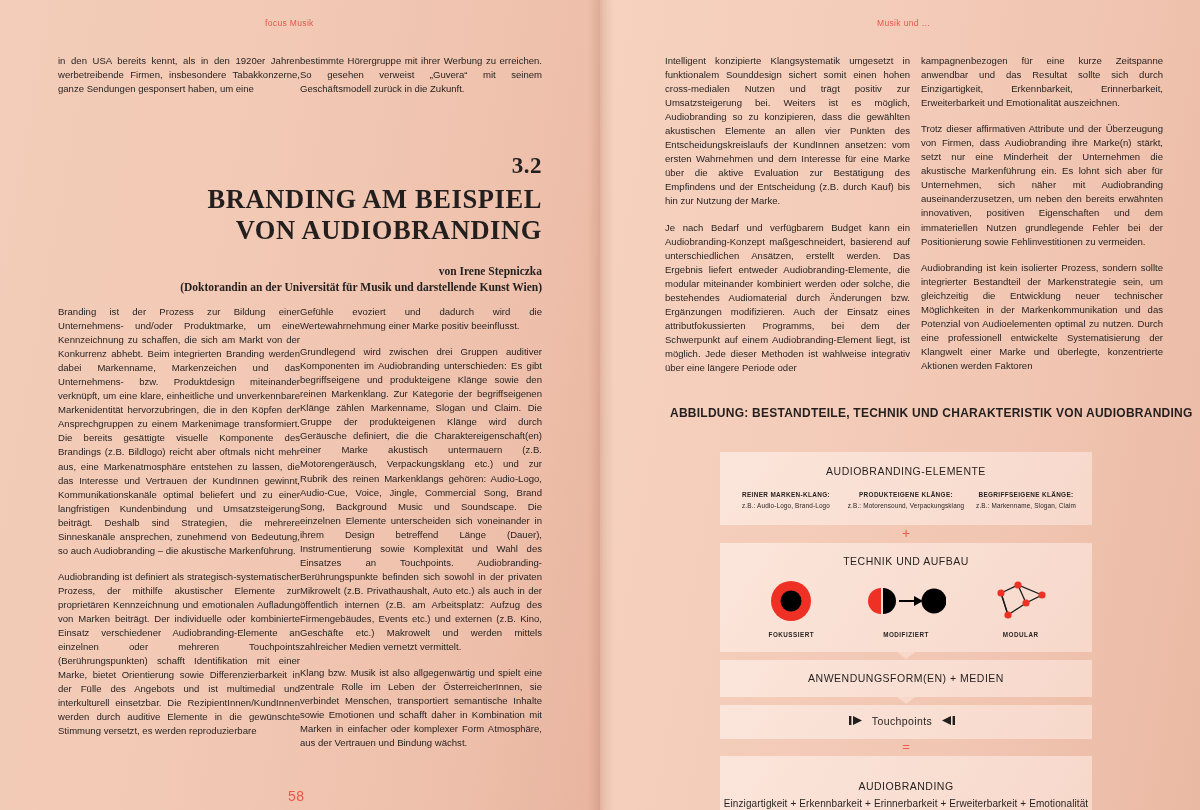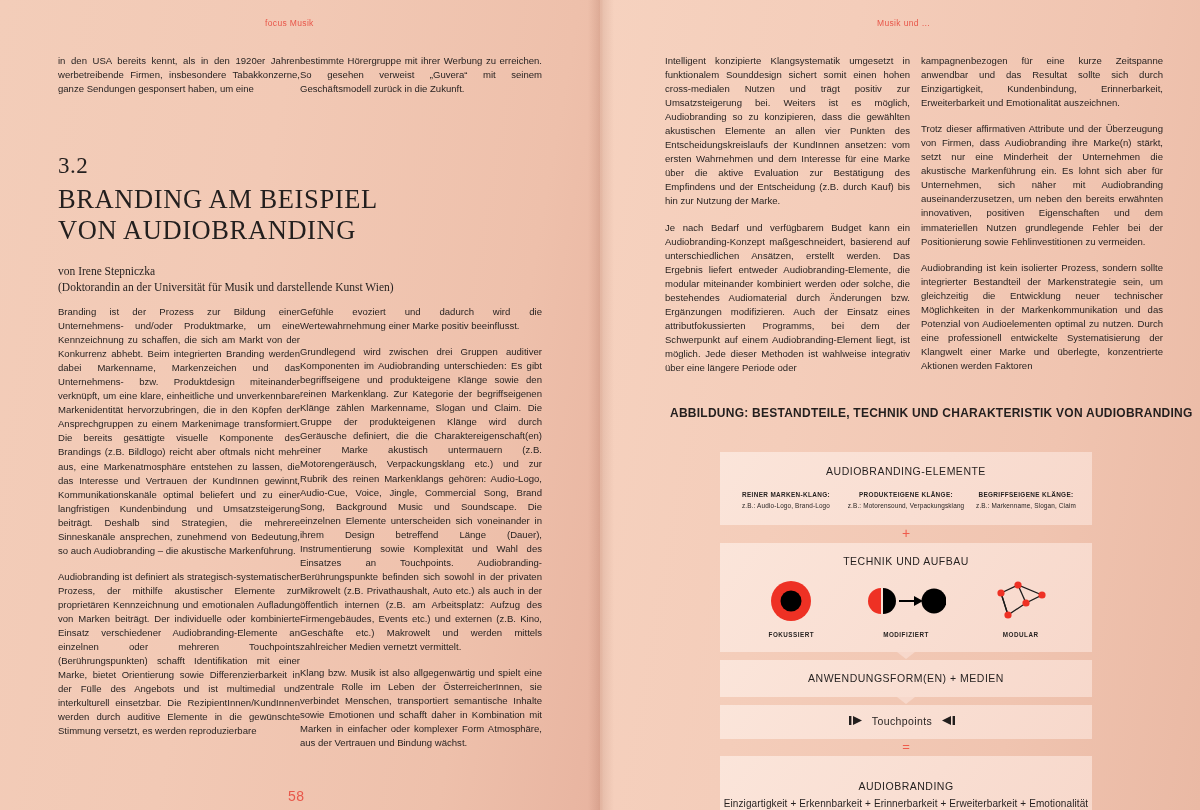--- a/index.html
+++ b/index.html
@@ -82,22 +82,23 @@
 
   
   #r-col1 { left: 665px; top: 54px; width: 245px; }
   #r-col2 { left: 921px; top: 54px; width: 242px; }
 
   .chapter-block {
     position: absolute;
     left: 58px;
     top: 152px;
     width: 484px;
-    text-align: left;
-    color: #231f1e;
+    text-align: right;
+    color: #231f1e;
+    font-weight: bold;
   }
   .chapter-num {
     font-family: "Liberation Serif", serif;
     font-size: 23px;
     line-height: 27px;
     letter-spacing: 0.5px;
   }
   .chapter-title {
     font-family: "Liberation Serif", serif;
     font-size: 26.5px;
@@ -288,21 +289,21 @@
   </div>
 
   <div class="gutter-shadow"></div>
 
   <div class="col" id="r-col1">
     <p>Intelligent konzipierte Klangsystematik umgesetzt in funktionalem Sounddesign sichert somit einen hohen cross-medialen Nutzen und trägt positiv zur Umsatzsteigerung bei. Weiters ist es möglich, Audiobranding so zu konzipieren, dass die gewählten akustischen Elemente an allen vier Punkten des Entscheidungskreislaufs der KundInnen ansetzen: vom ersten Wahrnehmen und dem Interesse für eine Marke über die aktive Evaluation zur Bestätigung des Empfindens und der Entscheidung (z.B. durch Kauf) bis hin zur Nutzung der Marke.</p>
     <p>Je nach Bedarf und verfügbarem Budget kann ein Audiobranding-Konzept maßgeschneidert, basierend auf unterschiedlichen Ansätzen, erstellt werden. Das Ergebnis liefert entweder Audiobranding-Elemente, die modular miteinander kombiniert werden oder solche, die bestehendes Audiomaterial durch Änderungen bzw. Ergänzungen modifizieren. Auch der Einsatz eines attributfokussierten Programms, bei dem der Schwerpunkt auf einem Audiobranding-Element liegt, ist möglich. Jede dieser Methoden ist wahlweise integrativ über eine längere Periode oder</p>
   </div>
 
   <div class="col" id="r-col2">
-    <p>kampagnenbezogen für eine kurze Zeitspanne anwendbar und das Resultat sollte sich durch Einzigartigkeit, Kundenbindung, Erinnerbarkeit, Erweiterbarkeit und Emotionalität auszeichnen.</p>
+    <p>kampagnenbezogen für eine kurze Zeitspanne anwendbar und das Resultat sollte sich durch Einzigartigkeit, Erkennbarkeit, Erinnerbarkeit, Erweiterbarkeit und Emotionalität auszeichnen.</p>
     <p>Trotz dieser affirmativen Attribute und der Überzeugung von Firmen, dass Audiobranding ihre Marke(n) stärkt, setzt nur eine Minderheit der Unternehmen die akustische Markenführung ein. Es lohnt sich aber für Unternehmen, sich näher mit Audiobranding auseinanderzusetzen, um neben den bereits erwähnten innovativen, positiven Eigenschaften und dem immateriellen Nutzen grundlegende Fehler bei der Positionierung sowie Fehlinvestitionen zu vermeiden.</p>
     <p>Audiobranding ist kein isolierter Prozess, sondern sollte integrierter Bestandteil der Markenstrategie sein, um gleichzeitig die Entwicklung neuer technischer Möglichkeiten in der Markenkommunikation und das Potenzial von Audioelementen optimal zu nutzen. Durch eine professionell entwickelte Systematisierung der Klangwelt einer Marke und überlegte, konzentrierte Aktionen werden Faktoren</p>
   </div>
 
   <div class="fig-caption">ABBILDUNG: BESTANDTEILE, TECHNIK UND CHARAKTERISTIK VON AUDIOBRANDING</div>
 
   <div class="figure">
 
     <div class="fig-box box-elemente">
       <div class="fig-box-title">AUDIOBRANDING-ELEMENTE</div>

